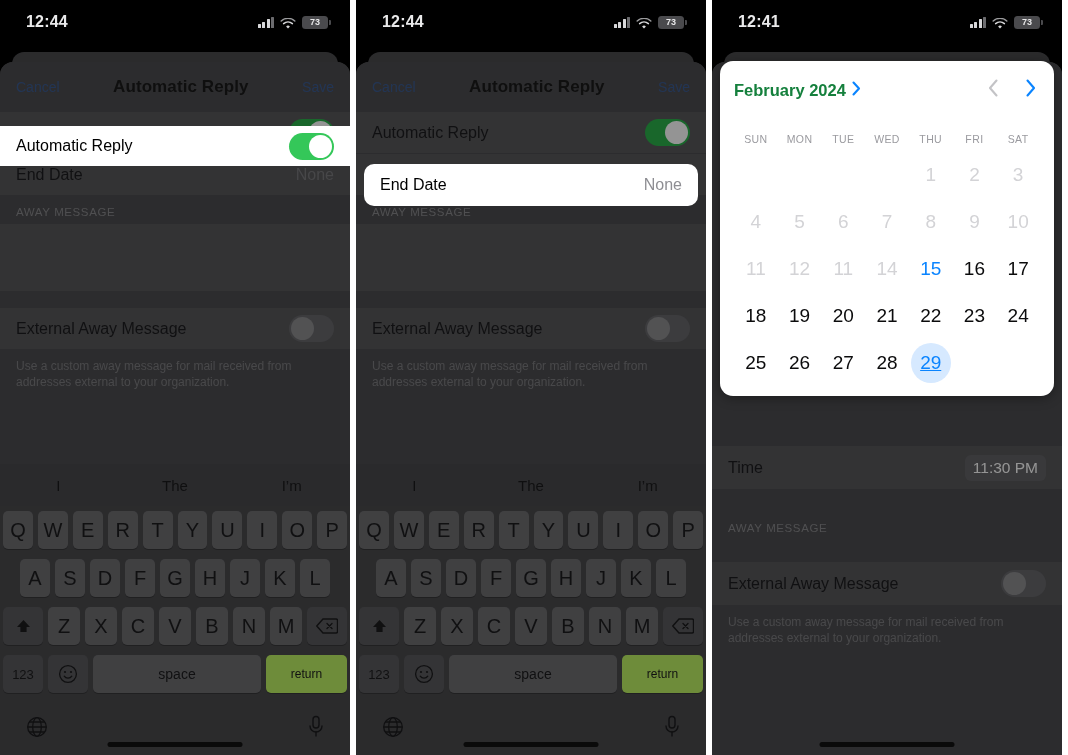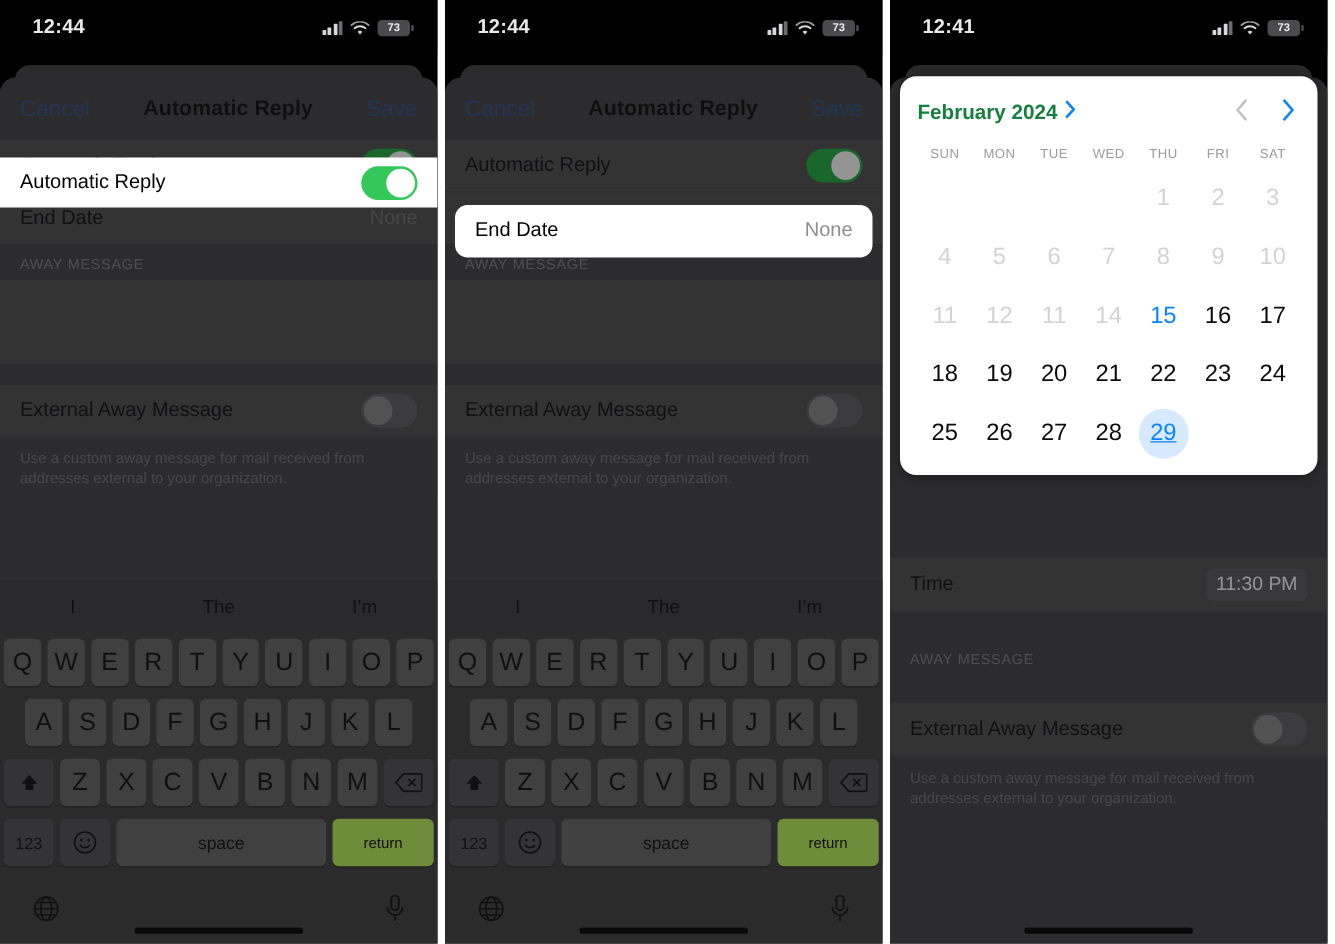--- a/index.html
+++ b/index.html
@@ -62,21 +62,21 @@
     position: absolute; left: 0; right: 0; top: 62px; bottom: 0;
     background: #4d4d50;
     border-radius: 13px 13px 0 0;
     overflow: hidden;
   }
   .navbar {
     height: 50px; display: flex; align-items: center; justify-content: space-between;
     padding: 0 16px;
     background: #4d4d50;
   }
-  .nav-btn { color: #3c5c92; font-size: 18px; }
+  .nav-btn { color: #3c5c92; font-size: 14px; }
   .nav-title { color: #1a1a1a; font-size: 17px; font-weight: 700; letter-spacing: .1px; }
 
   
   .section { background: #58585b; }
   .row {
     height: 42px; display: flex; align-items: center; justify-content: space-between;
     padding: 0 16px;
     background: #58585b;
     border-bottom: 1px solid #4d4d50;
   }
@@ -153,21 +153,21 @@
   .calpop {
     position: absolute; left: 8px; right: 8px; top: 61px;
     background: #ffffff; border-radius: 13px; z-index: 30;
     padding: 6px 14px 10px;
     box-shadow: 0 2px 12px rgba(0,0,0,.35);
   }
   .calhdr { height: 46px; display: flex; align-items: center; justify-content: space-between; }
   .calmonth { display: flex; align-items: center; gap: 6px; color: #15803d; font-size: 16.5px; font-weight: 700; }
   .calnav { display: flex; align-items: center; gap: 26px; padding-right: 4px; }
   .cgrid { display: grid; grid-template-columns: repeat(7, 1fr); }
-  .cdow { text-align: center; color: #9a9a9f; font-size: 10.5px; letter-spacing: .4px; padding: 4px 0 6px; }
+  .cdow { text-align: center; color: #9a9a9f; font-size: 10.5px; letter-spacing: .4px; padding: 4px 0 6px; margin-top: 16px; }
   .cday {
     height: 47px; display: flex; align-items: center; justify-content: center;
     font-size: 19px; color: #0b0b0c;
   }
   .cday.dim { color: #d3d3d6; }
   .cday.today { color: #0a84ff; }
   .cday .sel {
     width: 40px; height: 40px; border-radius: 50%;
     background: #d6e9ff; color: #0a84ff;
     display: flex; align-items: center; justify-content: center; text-decoration: underline;

